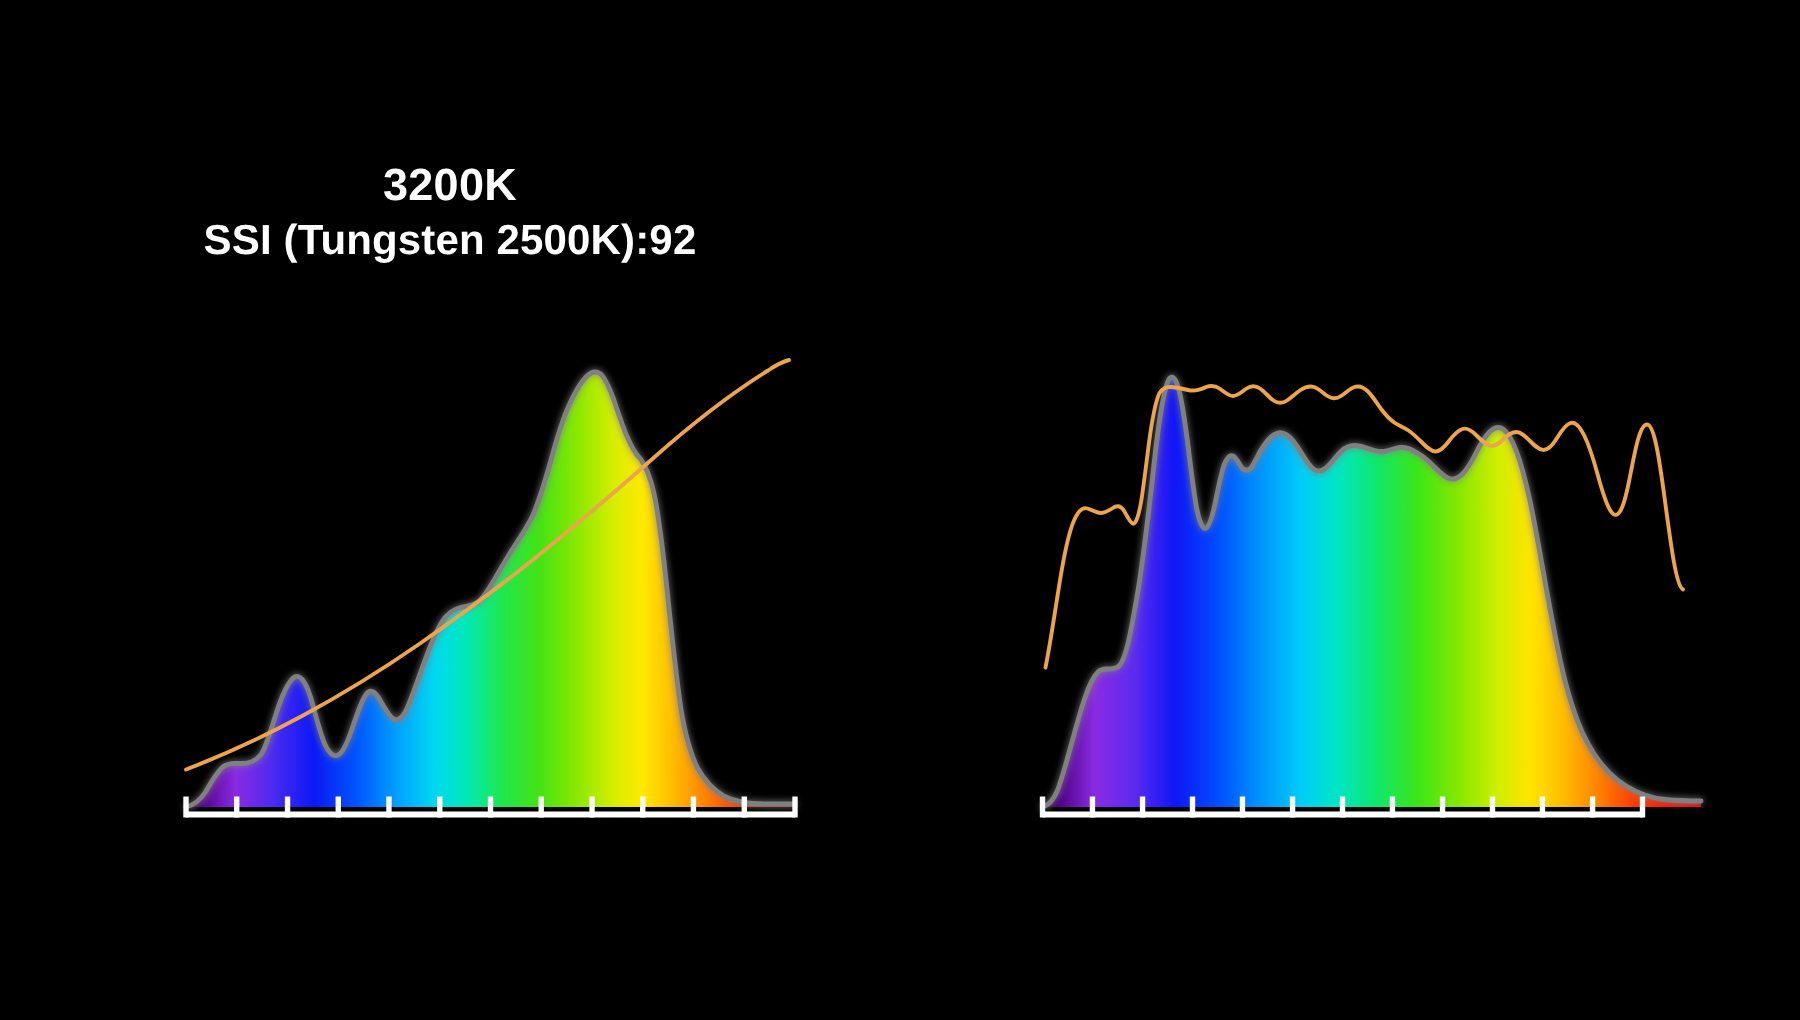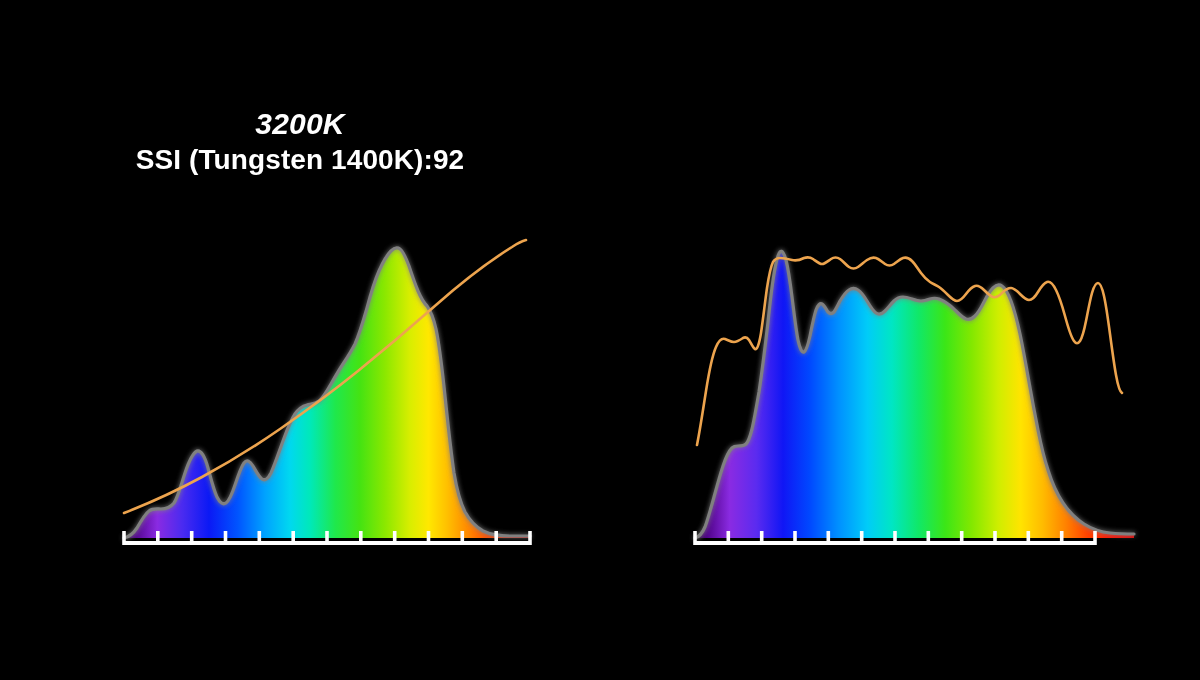--- a/index.html
+++ b/index.html
@@ -48,21 +48,20 @@
     pointer-events: none;
   }
 
   .title-main {
     display: block;
     font-size: 30px;
     font-weight: 700;
     letter-spacing: 0.2px;
     color: #ffffff;
     white-space: nowrap;
-    font-style: italic;
   }
 
   .title-sub {
     display: block;
     font-size: 28px;
     font-weight: 700;
     letter-spacing: 0.1px;
     color: #ffffff;
     white-space: nowrap;
   }
@@ -80,21 +79,21 @@
 <body>
 
 <div id="app">
 
   <div class="panels">
 
     <div class="panel">
 
       <div class="panel-title">
         <span class="title-main">3200K</span>
-        <span class="title-sub">SSI (Tungsten 1400K):92</span>
+        <span class="title-sub">SSI (Tungsten 2500K):92</span>
       </div>
 
       <svg class="plot-svg" viewBox="0 0 600 680">
         <defs>
           <linearGradient id="spectrumL" x1="0" y1="0" x2="1" y2="0">
             <stop offset="0.000" stop-color="#120014"></stop>
             <stop offset="0.030" stop-color="#4B0082"></stop>
             <stop offset="0.090" stop-color="#8A2BE2"></stop>
             <stop offset="0.150" stop-color="#4B2BF0"></stop>
             <stop offset="0.215" stop-color="#0B19F5"></stop>

